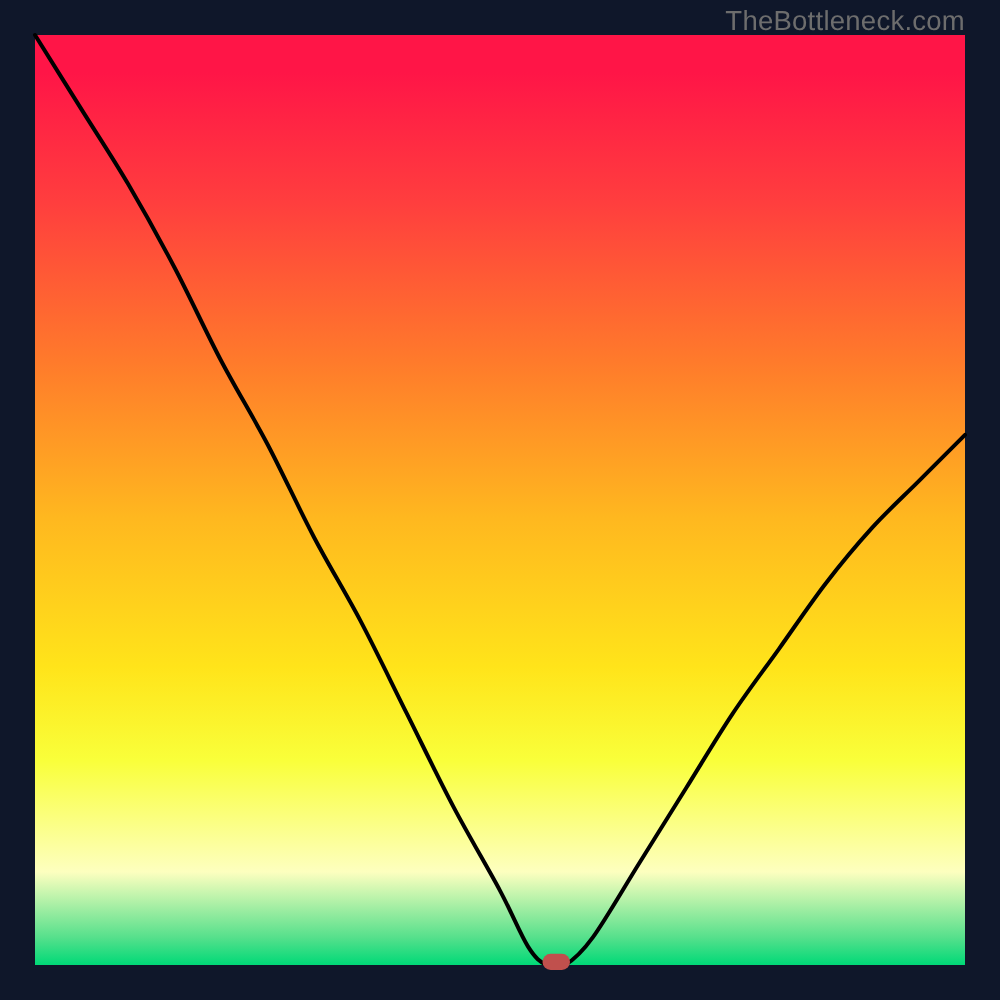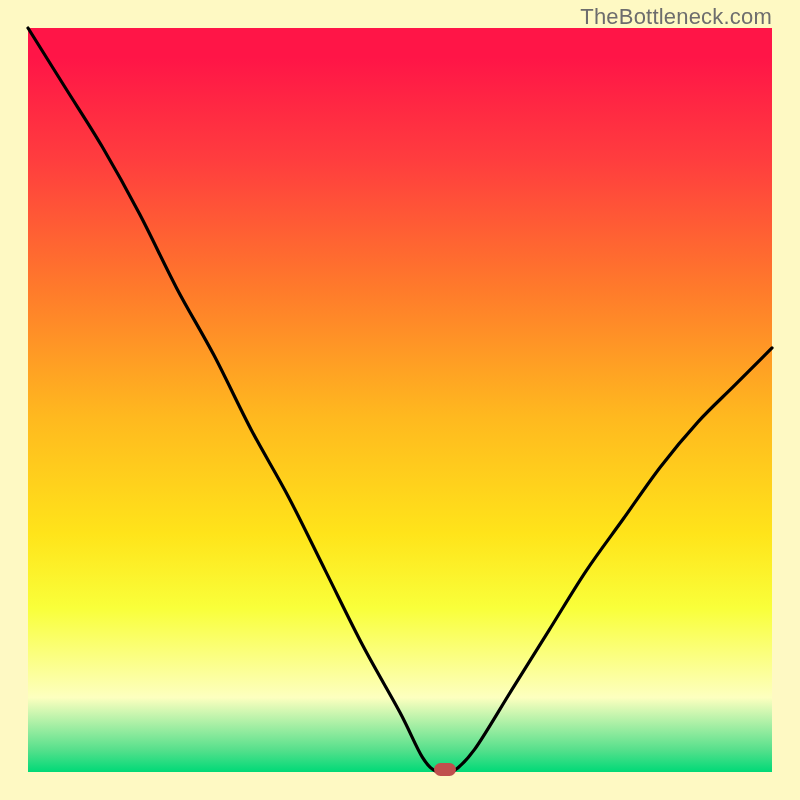--- a/index.html
+++ b/index.html
@@ -10,21 +10,21 @@
     background: #000;
     overflow: hidden;
     font-family: Arial, Helvetica, sans-serif;
   }
   .frame {
     position: absolute;
     top: 0;
     left: 0;
     width: 800px;
     height: 800px;
-    background: #fef9c3;
+    background: #0f172a;
   }
   .plot {
     position: absolute;
     top: 28px;
     left: 28px;
     width: 744px;
     height: 744px;
     background: linear-gradient(
       to bottom,
       #ff1547 0%,

